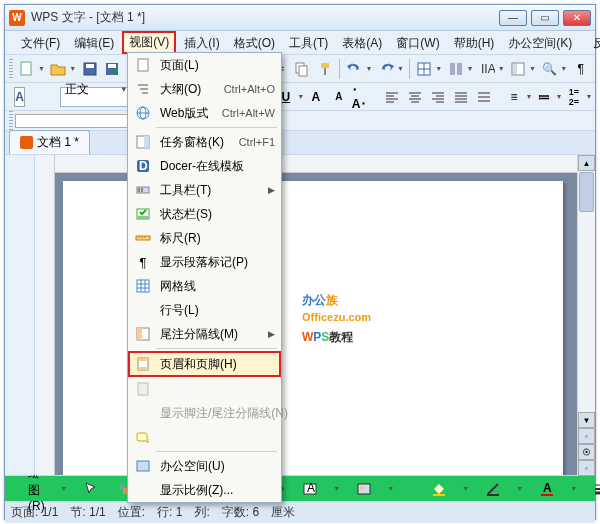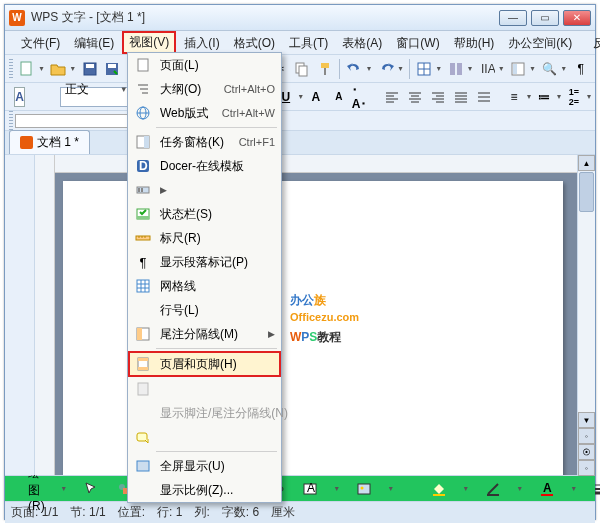--- a/index.html
+++ b/index.html
@@ -43,21 +43,21 @@
 .left-tools { position: absolute; left: 0; top: 0; width: 30px; height: 100%; background: #e8f0fa; border-right: 1px solid #c9d8e9; }
 .ruler-v { position: absolute; left: 30px; top: 0; width: 20px; height: 100%; background: #f0f4f9; border-right: 1px solid #ccc; }
 .ruler-h { position: absolute; left: 50px; right: 18px; top: 0; height: 18px; background: #f0f4f9; border-bottom: 1px solid #ccc; }
 .page-area { position: absolute; left: 50px; right: 18px; top: 18px; bottom: 0; background: #7a8aa0; overflow: hidden; }
 .page { position: absolute; left: 8px; top: 8px; width: 500px; height: 600px; background: #fff; box-shadow: 2px 2px 4px rgba(0,0,0,0.3); }
 .scroll-v { position: absolute; right: 0; top: 0; width: 18px; height: 100%; background: #e8f0fa; border-left: 1px solid #c9d8e9; }
 .sb-btn { height: 16px; background: #d5e0ee; border: 1px solid #aaa; display:flex;align-items:center;justify-content:center; font-size:8px; }
 .sb-track { height: calc(100% - 80px); background: #eef3f9; }
 .sb-thumb { height: 40px; background: #c0d0e4; border: 1px solid #9bb0c9; border-radius: 2px; margin: 1px; }
 
-.watermark { position: absolute; left: 290px; top: 280px; z-index: 5; color: #f39c12; font-weight: bold; text-align: left; }
+.watermark { position: absolute; left: 302px; top: 280px; z-index: 5; color: #f39c12; font-weight: bold; text-align: left; }
 .wm1 { font-size: 26px; color: #3478c8; font-weight: 800; }
 .wm1 .oz { color: #f39c12; }
 .wm2 { font-size: 11px; color: #f39c12; }
 .wm3 { font-size: 16px; margin-top: 4px; }
 .wm3 .w { color: #e85c0c; font-weight: 800; }
 .wm3 .p { color: #3478c8; font-weight: 800; }
 .wm3 .s { color: #2ecc71; font-weight: 800; }
 .wm3 .t { color: #333; }
 
 .dropdown { position: absolute; left: 127px; top: 52px; width: 155px; background: #f8f8f5; border: 1px solid #9bb0c9; box-shadow: 3px 3px 5px rgba(0,0,0,0.3); z-index: 20; }
@@ -499,20 +499,21 @@
       <span class="dd-label">Docer-在线模板</span>
     </div>
     <div class="dd-item">
       <span class="dd-ico">
         <svg width="16" height="16">
           <rect x="2" y="5" width="12" height="6" fill="#cde" stroke="#888"></rect>
           <rect x="3" y="6" width="2" height="4" fill="#888"></rect>
           <rect x="6" y="6" width="2" height="4" fill="#888"></rect>
         </svg>
       </span>
+      <span class="dd-label">工具栏(T)</span>
       <span class="dd-arr">▶</span>
     </div>
     <div class="dd-item">
       <span class="dd-ico">
         <svg width="16" height="16">
           <rect x="2" y="3" width="12" height="10" fill="#fff" stroke="#4a4"></rect>
           <rect x="2" y="10" width="12" height="3" fill="#8c8"></rect>
           <path d="M5 6l2 2 4-4" stroke="#2a2" fill="none" stroke-width="2"></path>
         </svg>
       </span>
@@ -591,21 +592,21 @@
         </svg>
       </span>
     </div>
     <div class="dd-sep"></div>
     <div class="dd-item">
       <span class="dd-ico">
         <svg width="16" height="16">
           <rect x="2" y="3" width="12" height="10" fill="#cde" stroke="#48c"></rect>
         </svg>
       </span>
-      <span class="dd-label">全屏显示(U)</span>
+      <span class="dd-label">办公空间(U)</span>
     </div>
     <div class="dd-item">
       <span class="dd-ico"></span>
       <span class="dd-label">显示比例(Z)...</span>
     </div>
   </div>
 
 <div class="watermark">
   <div class="wm1"><span>办公</span><span class="oz">族</span></div>
   <div class="wm2">Officezu.com</div>

